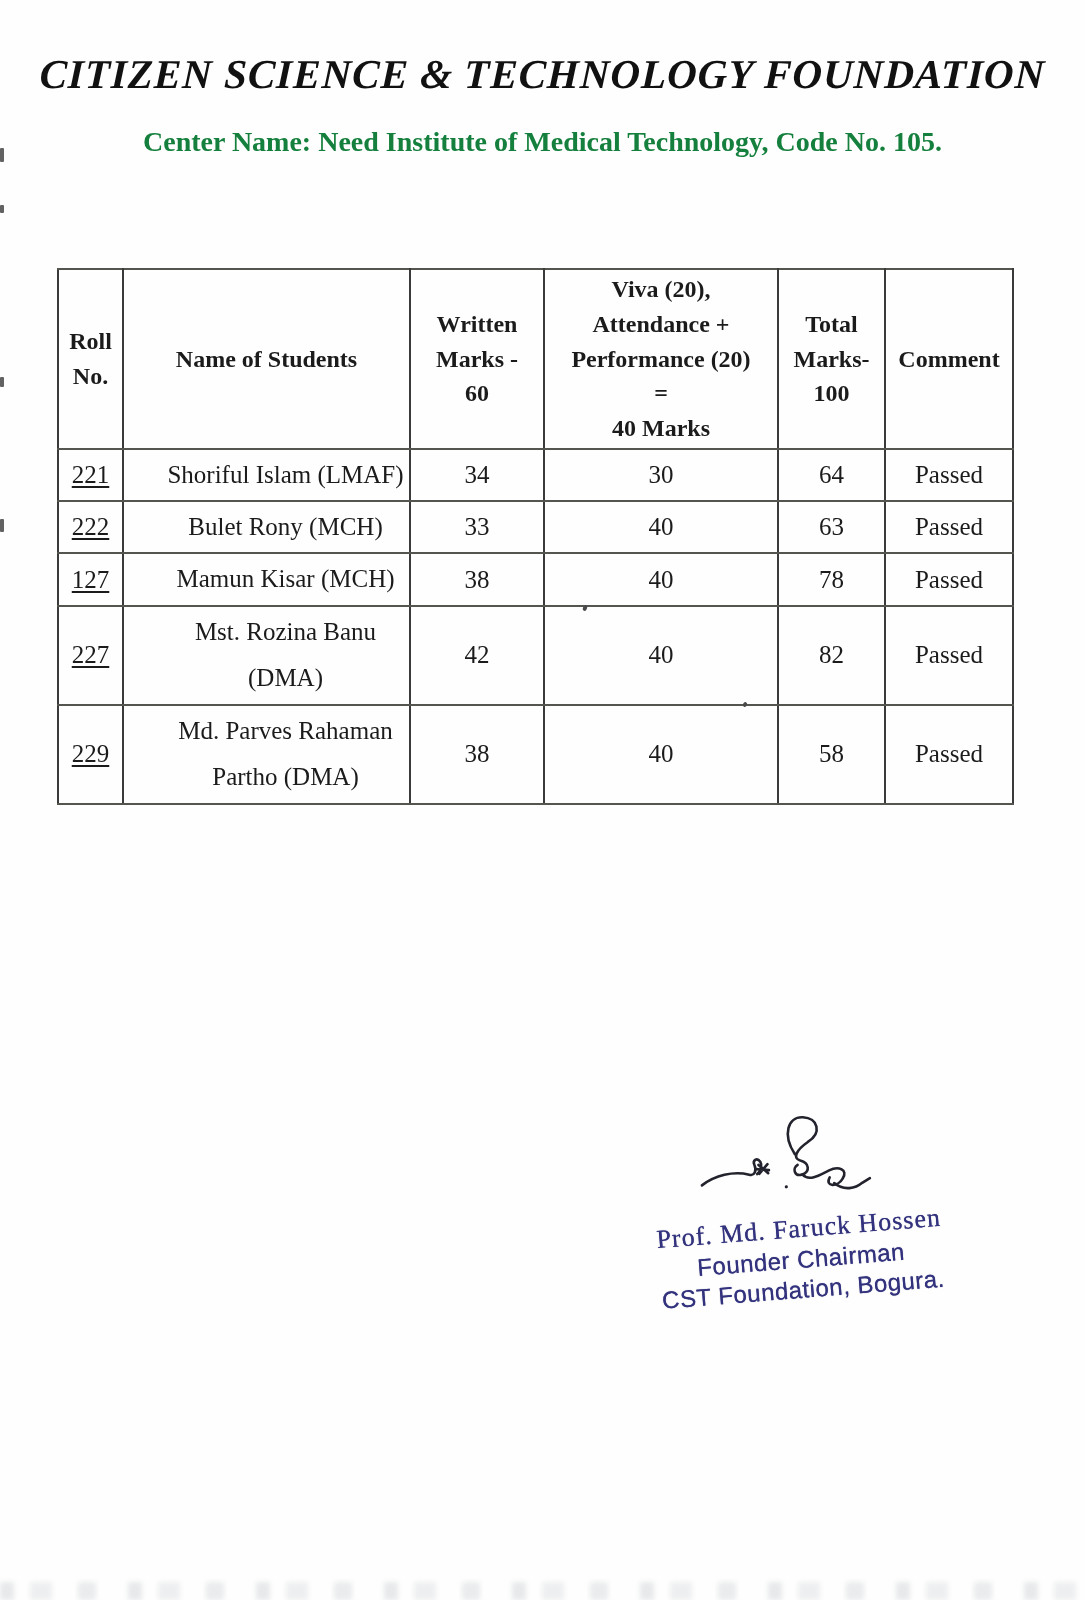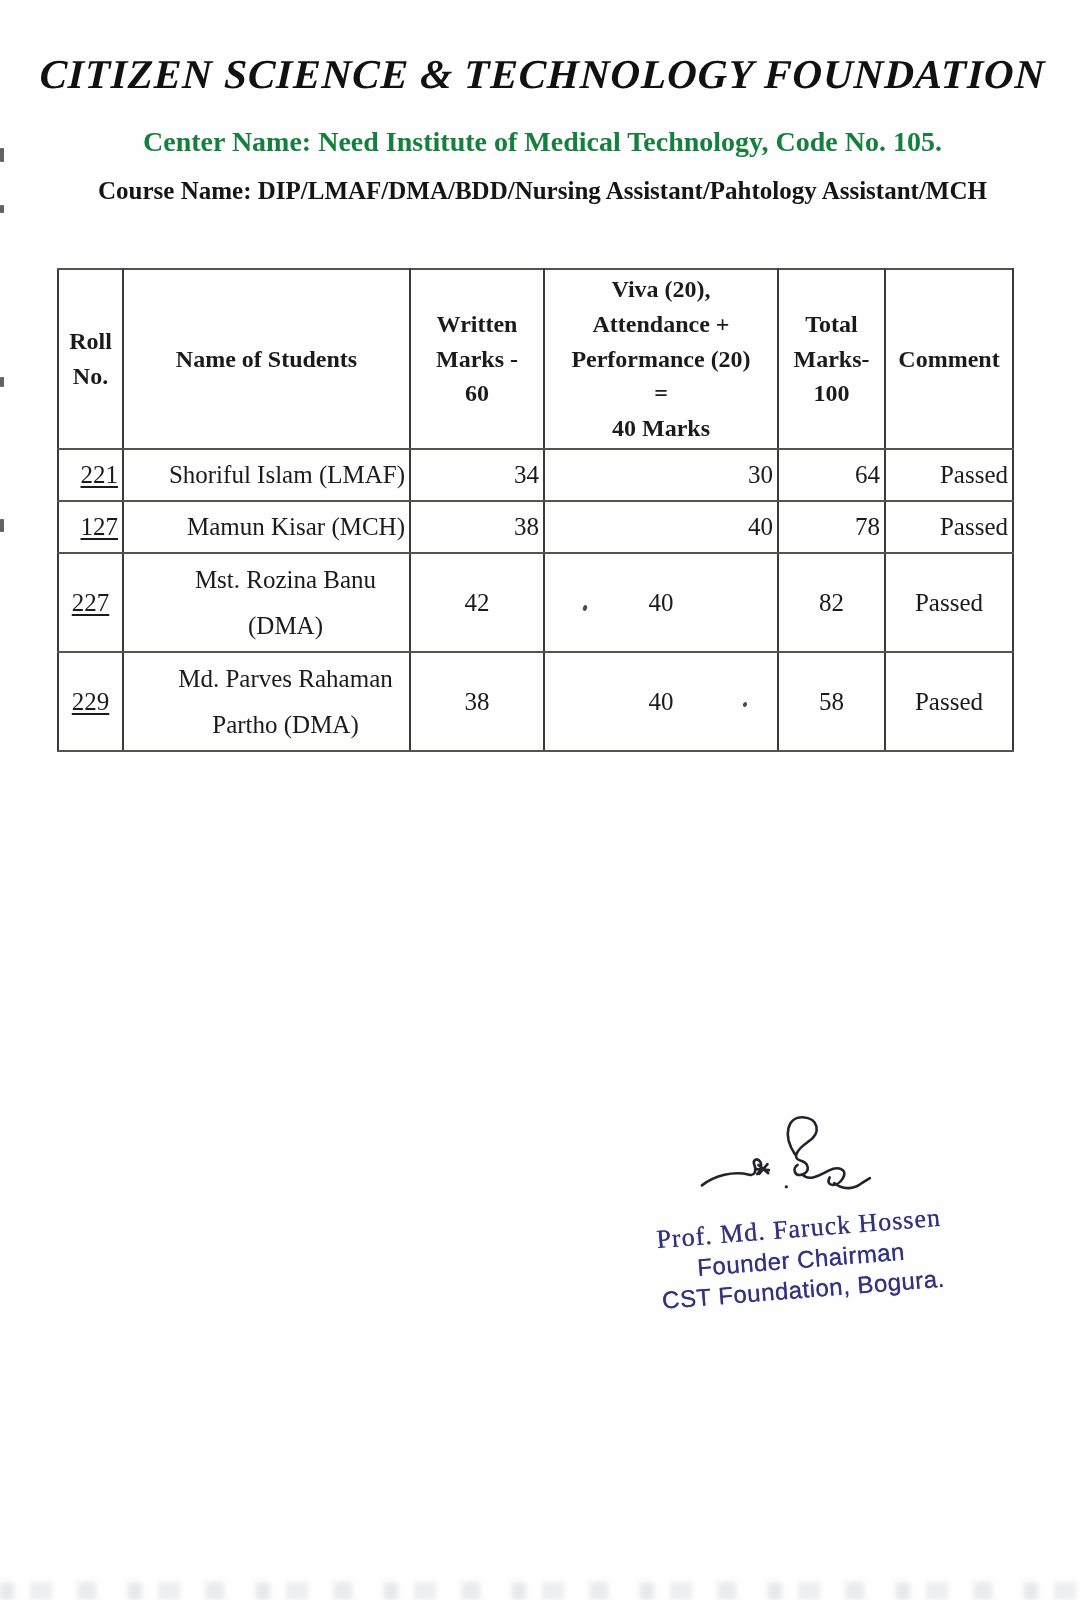--- a/index.html
+++ b/index.html
@@ -46,21 +46,21 @@
     border-right:2px solid #3a3a3a;
     text-align:center;vertical-align:middle;
     padding:2px 4px;
     font-weight:normal;
   }
   .marks-table tr.hdr th{
     font-weight:bold;font-size:24px;height:158px;
     line-height:1.45;
   }
   .pre{white-space:pre-line;}
-  tr.r-s td{height:43px;text-align:right;}
+  tr.r-s td{height:43px;}
   tr.r-d td{height:93px;}
   td.name-cell{line-height:1.85;padding-left:42px;}
   td.roll-cell{text-decoration:underline;text-underline-offset:3px;}
 
   
   .sig-block{
     position:absolute;left:612px;top:1112px;width:370px;
     transform:rotate(-4.5deg);
     text-align:center;
   }
@@ -97,21 +97,20 @@
     filter:blur(2.5px);opacity:.45;
   }
 </style>
 </head>
 <body>
 
 <div class="page">
 
   <div class="doc-title">CITIZEN SCIENCE &amp; TECHNOLOGY FOUNDATION</div>
   <div class="center-line">Center Name: Need Institute of Medical Technology, Code No. 105.</div>
-  <div class="course-line">Course Name: DIP/LMAF/DMA/BDD/Nursing Assistant/Pahtology Assistant/MCH</div>
 
   <table class="marks-table">
     <colgroup>
       <col style="width:65px">
         <col style="width:287px">
         <col style="width:134px">
       <col style="width:234px">
         <col style="width:107px">
         <col style="width:128px">
     </colgroup>
@@ -136,20 +135,28 @@
 
       <tr class="r-s">
         <td class="roll-cell">221</td>
         <td class="name-cell pre">Shoriful Islam (LMAF)</td>
         <td>34</td>
         <td>30</td>
         <td>64</td>
         <td>Passed</td>
       </tr>
 
+      <tr class="r-s">
+        <td class="roll-cell">222</td>
+        <td class="name-cell pre">Bulet Rony (MCH)</td>
+        <td>33</td>
+        <td>40</td>
+        <td>63</td>
+        <td>Passed</td>
+      </tr>
 
       <tr class="r-s">
         <td class="roll-cell">127</td>
         <td class="name-cell pre">Mamun Kisar (MCH)</td>
         <td>38</td>
         <td>40</td>
         <td>78</td>
         <td>Passed</td>
       </tr>
 

